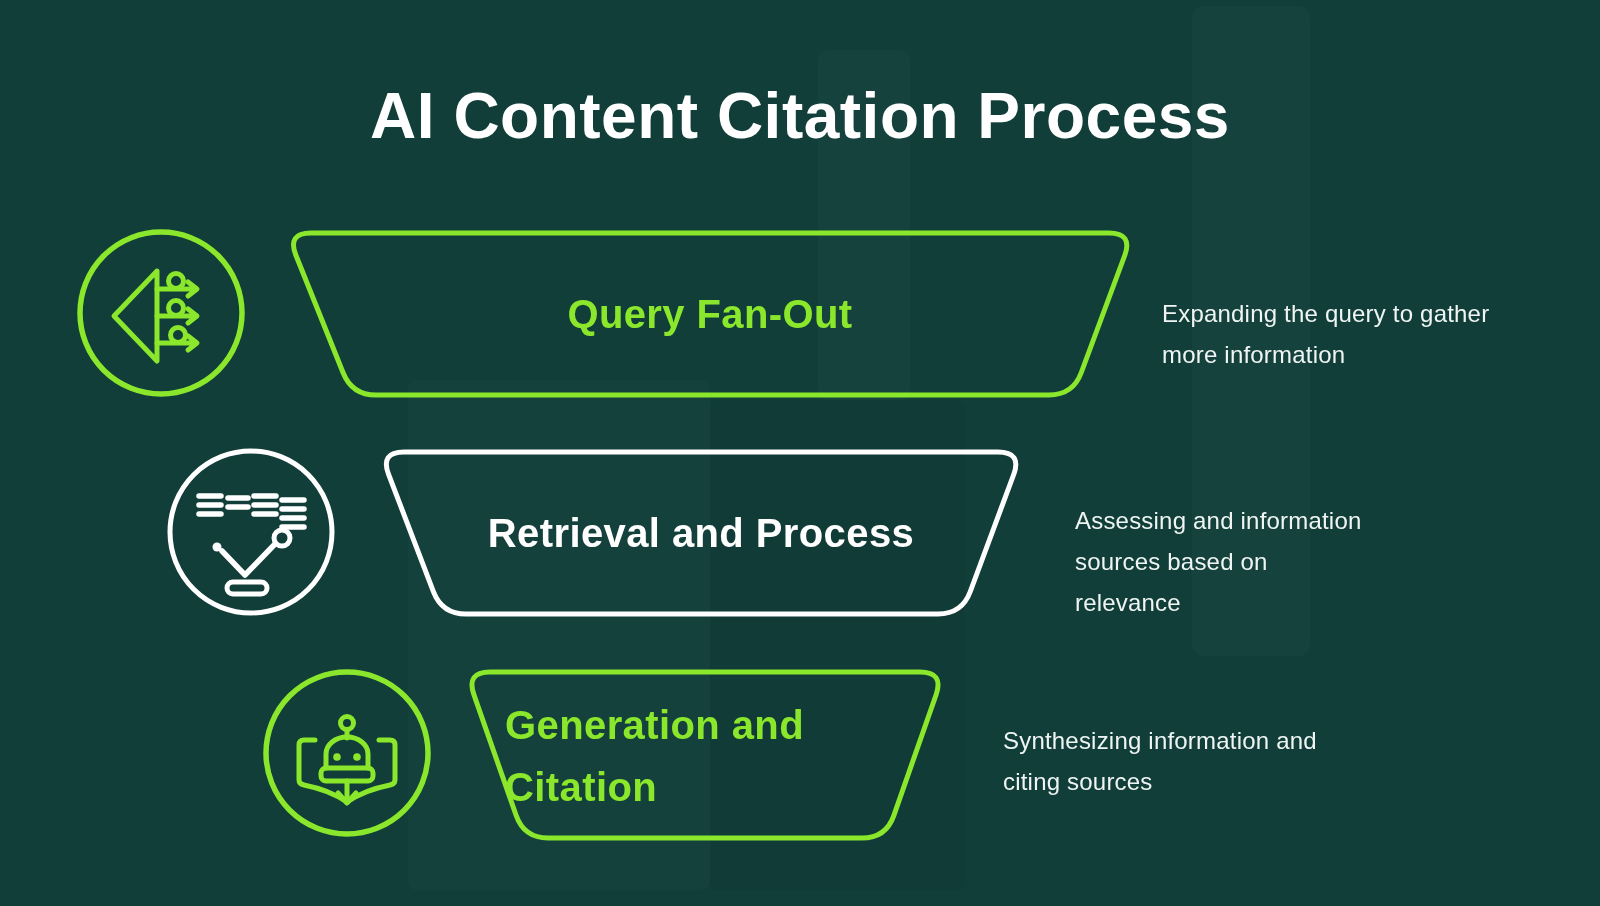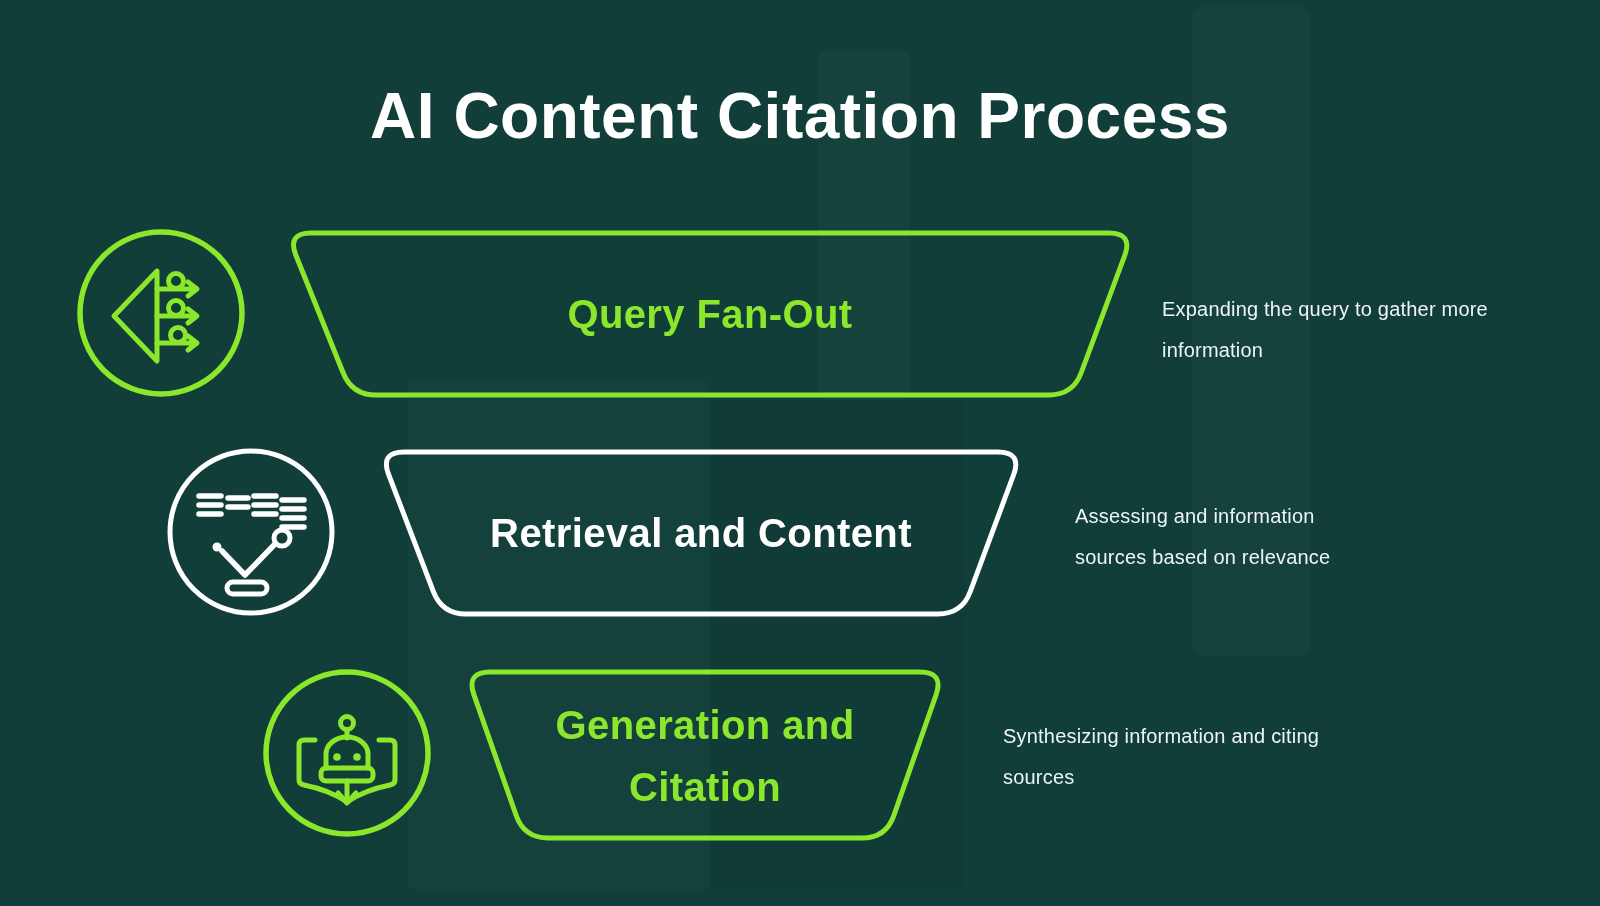--- a/index.html
+++ b/index.html
@@ -27,31 +27,30 @@
 
   .icon-badge { position:absolute; }
   .step.green { color: var(--accent-green, #8BE72C); }
   .step.white { color: #FFFFFF; }
 
   .funnel { position:absolute; }
   .funnel svg { position:absolute; left:0; top:0; }
   .funnel-label {
     position:absolute; inset:0;
     display:flex; align-items:center; justify-content:center;
-    text-align:center;
     font-size:40px; font-weight:700; letter-spacing:0.4px;
     line-height:62px;
   }
   .funnel-label .inner { max-width: 760px; }
   .funnel-label.narrow .inner { max-width: 400px; }
 
   .desc {
     position:absolute;
     color:#EFF5F3;
-    font-size:20px; line-height:41px; font-weight:400;
+    font-size:24px; line-height:41px; font-weight:400;
     letter-spacing:0.2px;
   }
   .desc.d1 { left:1162px; top:269px; width:345px; }
   .desc.d2 { left:1075px; top:476px; width:300px; }
   .desc.d3 { left:1003px;  top:696px; width:332px; }
 </style>
 </head>
 <body>
 
 <div class="canvas">
@@ -99,21 +98,21 @@
         <path d="M -29 19 L -6 43 L 24 12"></path>
         <circle cx="31" cy="6" r="8" stroke-width="5"></circle>
         <rect x="-24" y="50" width="40" height="12" rx="6" stroke-width="5"></rect>
       </svg>
     </div>
     <div class="funnel" style="left:371px; top:443px; width:660px; height:180px;">
       <svg width="660" height="180" viewBox="0 0 660 180" fill="none" stroke="currentColor" stroke-width="5" stroke-linejoin="round">
         <path d="M 33 9 H 627 Q 651 9 642.7 31.5 L 599.3 148.5 Q 591 171 567 171 H 95 Q 71 171 62.4 148.6 L 17.6 31.4 Q 9 9 33 9 Z"></path>
       </svg>
       <div class="funnel-label">
-        <span class="inner">Retrieval and Content</span>
+        <span class="inner">Retrieval and Process</span>
       </div>
     </div>
     <p class="desc d2">Assessing and information sources based on relevance</p>
   </div>
 
   <div class="step green">
     <div class="icon-badge" style="left:258px; top:664px; width:178px; height:178px;">
       <svg width="178" height="178" viewBox="-89 -89 178 178" fill="none" stroke="currentColor" stroke-width="5" stroke-linecap="round" stroke-linejoin="round">
         <circle cx="0" cy="0" r="81" stroke-width="5.5"></circle>
         <circle cx="0" cy="-30" r="6.5"></circle>

